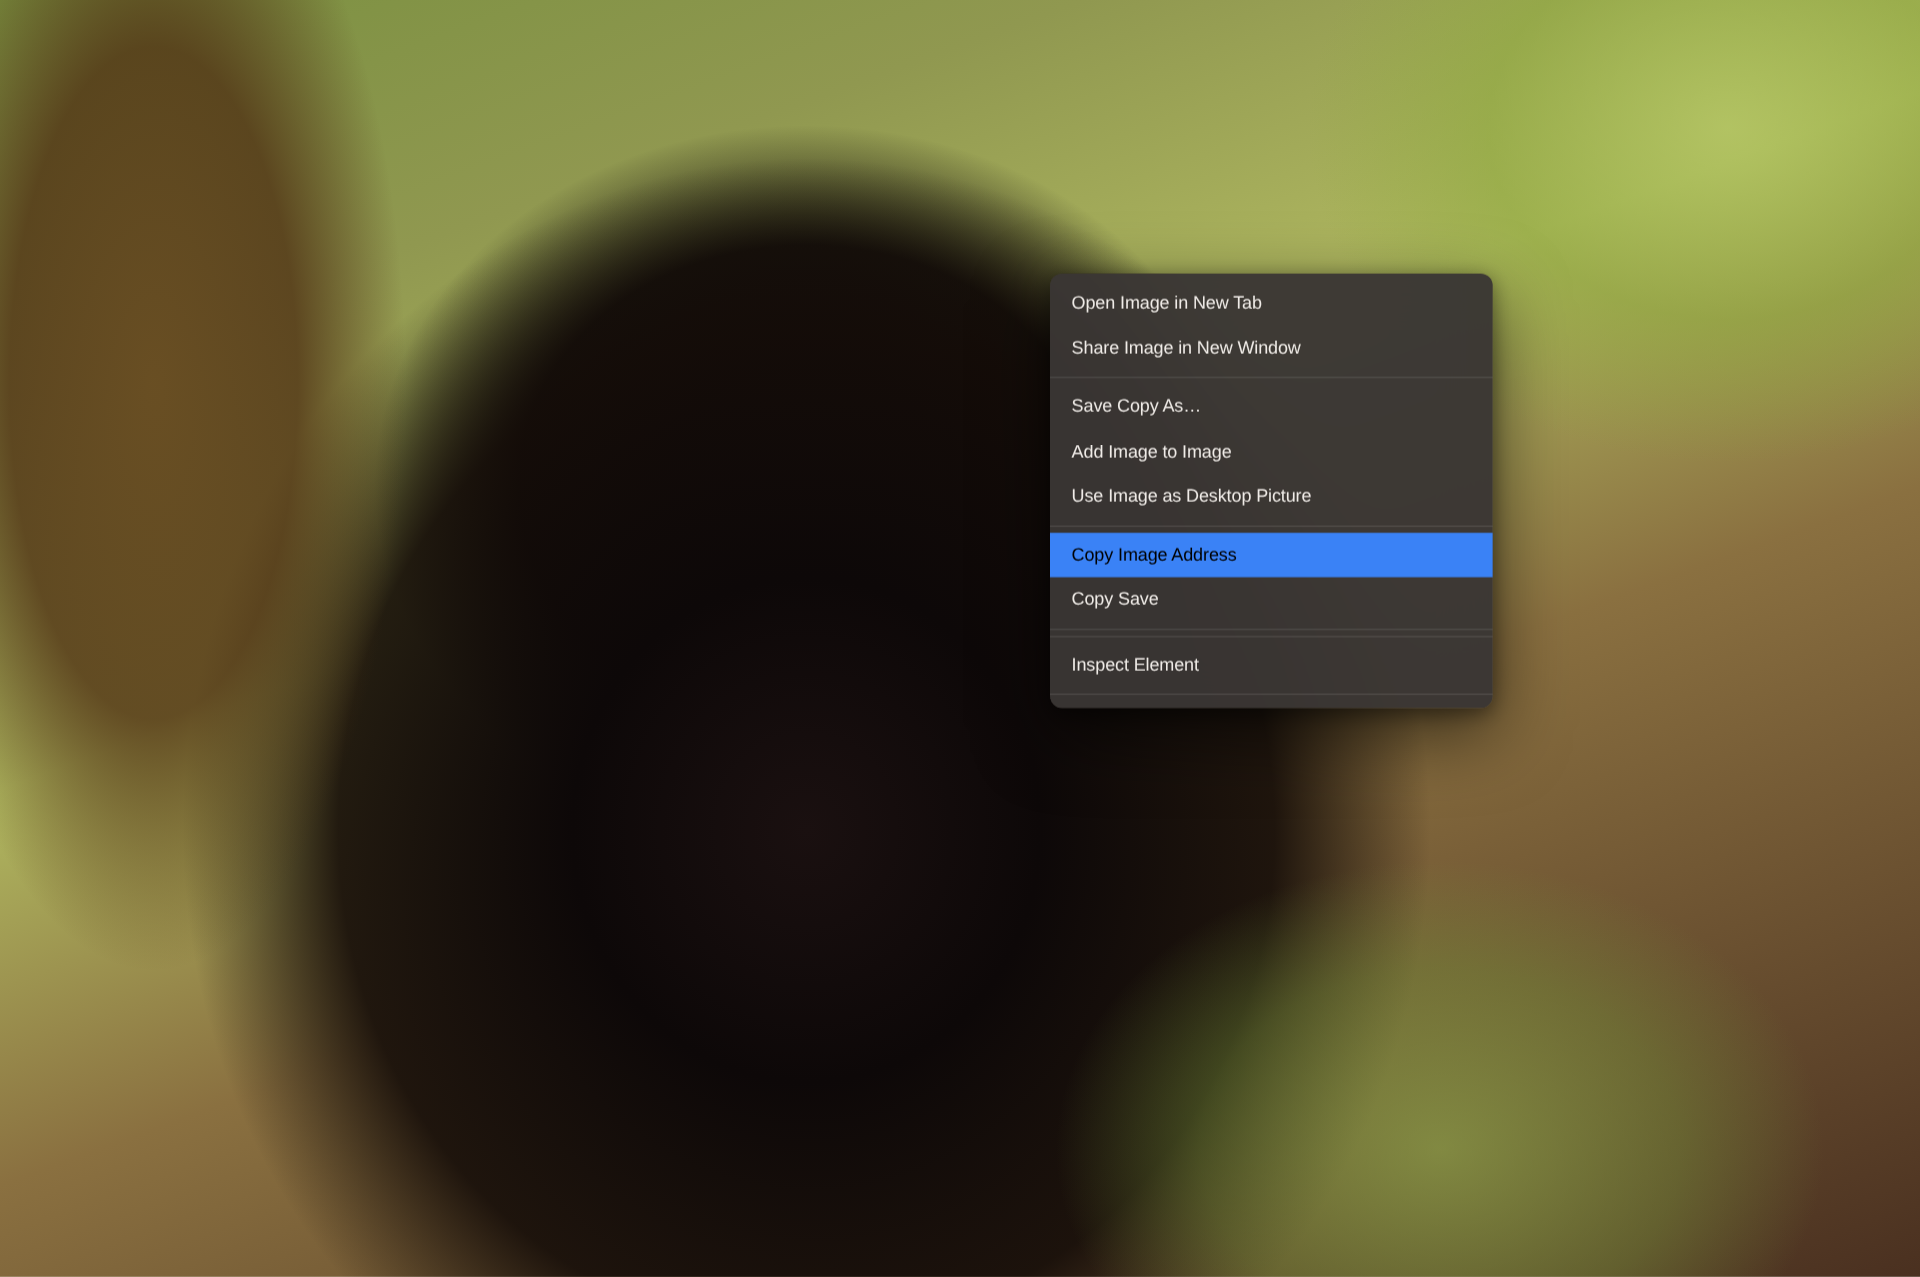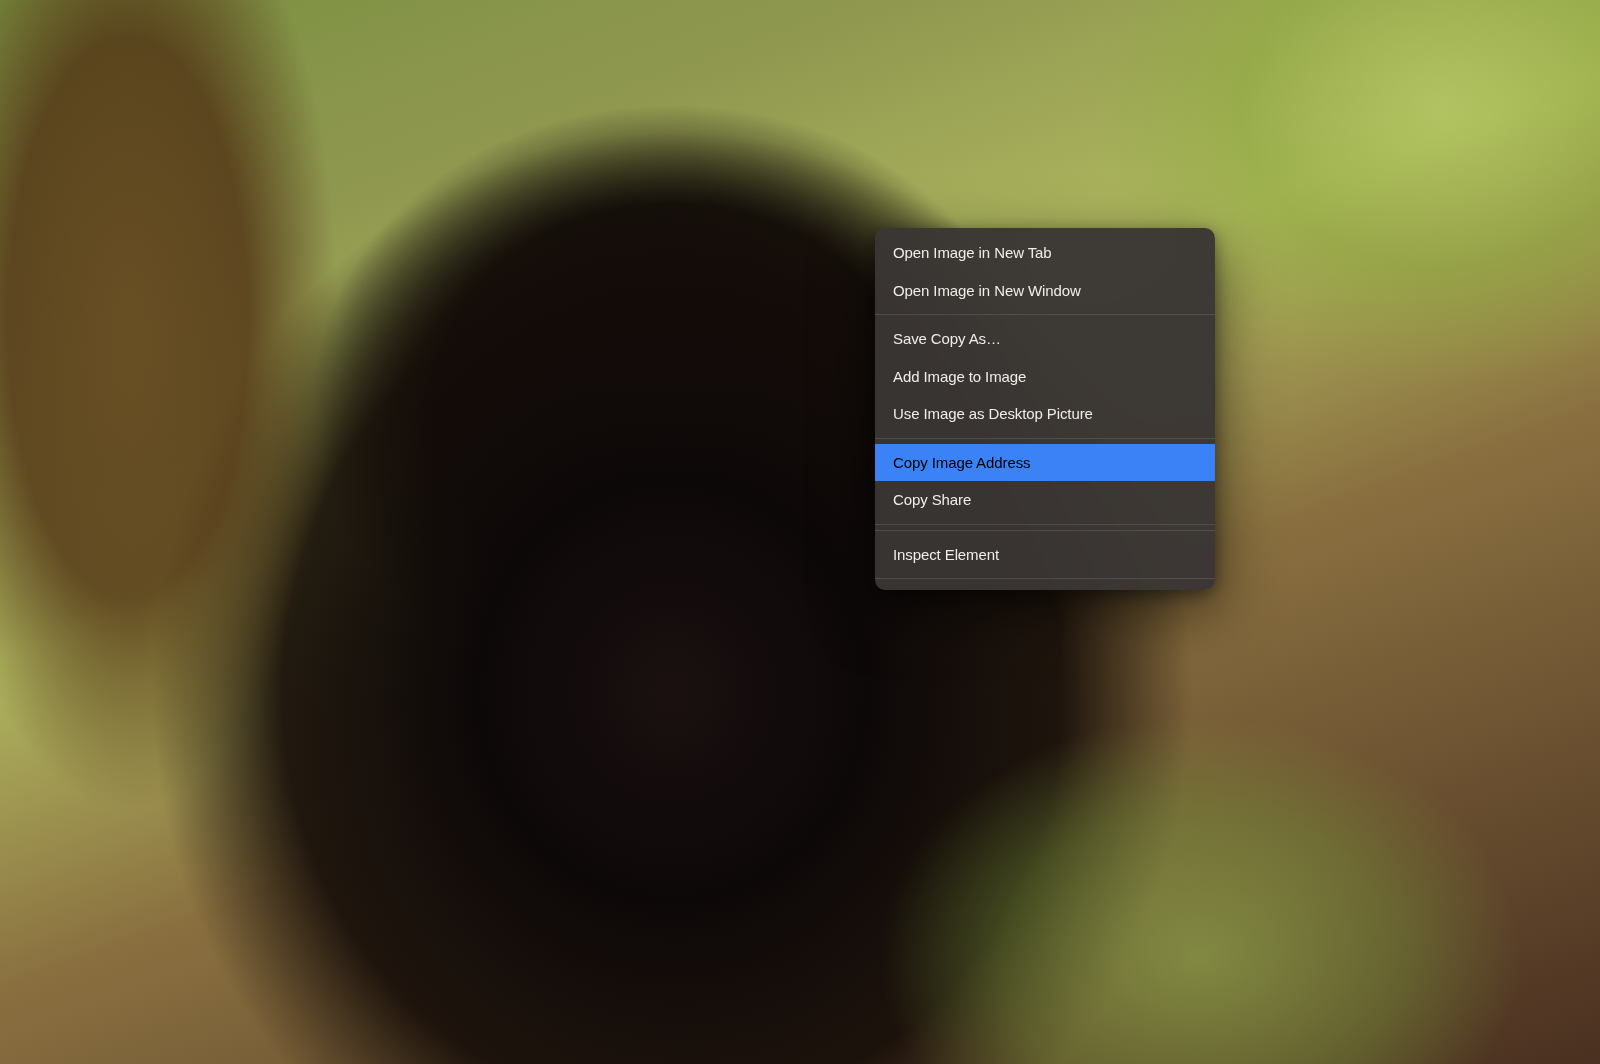--- a/index.html
+++ b/index.html
@@ -36,21 +36,21 @@
         radial-gradient(ellipse 70px 55px at 50% 30%, #c87830 0%, #a85a20 40%, transparent 70%),
         
         linear-gradient(160deg, #7a9040 0%, #909850 20%, #b0b860 40%, #8a7040 60%, #6a5030 80%, #4a3020 100%);
     }
 
     
     #context-menu {
       position: absolute;
       top: 228px;
       left: 875px;
-      width: 340px;
+      width: 369px;
       background: rgba(58, 54, 52, 0.97);
       border-radius: 10px;
       box-shadow: 0 20px 60px rgba(0,0,0,0.6), 0 4px 16px rgba(0,0,0,0.4);
       overflow: hidden;
       backdrop-filter: blur(20px);
       -webkit-backdrop-filter: blur(20px);
       padding: 6px 0;
     }
 
     .menu-item {
@@ -88,40 +88,40 @@
 <body>
 
 <div id="dog-bg"></div>
 
 <div id="context-menu">
 
   <div class="menu-item">
     <span>Open Image in New Tab</span>
   </div>
   <div class="menu-item">
-    <span>Open Image in New Window</span>
+    <span>Share Image in New Window</span>
   </div>
   <div class="menu-divider"></div>
 
   <div class="menu-item">
     <span>Save Copy As…</span>
   </div>
   <div class="menu-item">
     <span>Add Image to Image</span>
   </div>
   <div class="menu-item">
     <span>Use Image as Desktop Picture</span>
   </div>
   <div class="menu-divider"></div>
 
   <div class="menu-item highlighted">
     <span>Copy Image Address</span>
   </div>
   <div class="menu-item">
-    <span>Copy Share</span>
+    <span>Copy Save</span>
   </div>
   <div class="menu-divider"></div>
 
   <div class="menu-divider"></div>
 
   <div class="menu-item">
     <span>Inspect Element</span>
   </div>
   <div class="menu-divider"></div>
 

